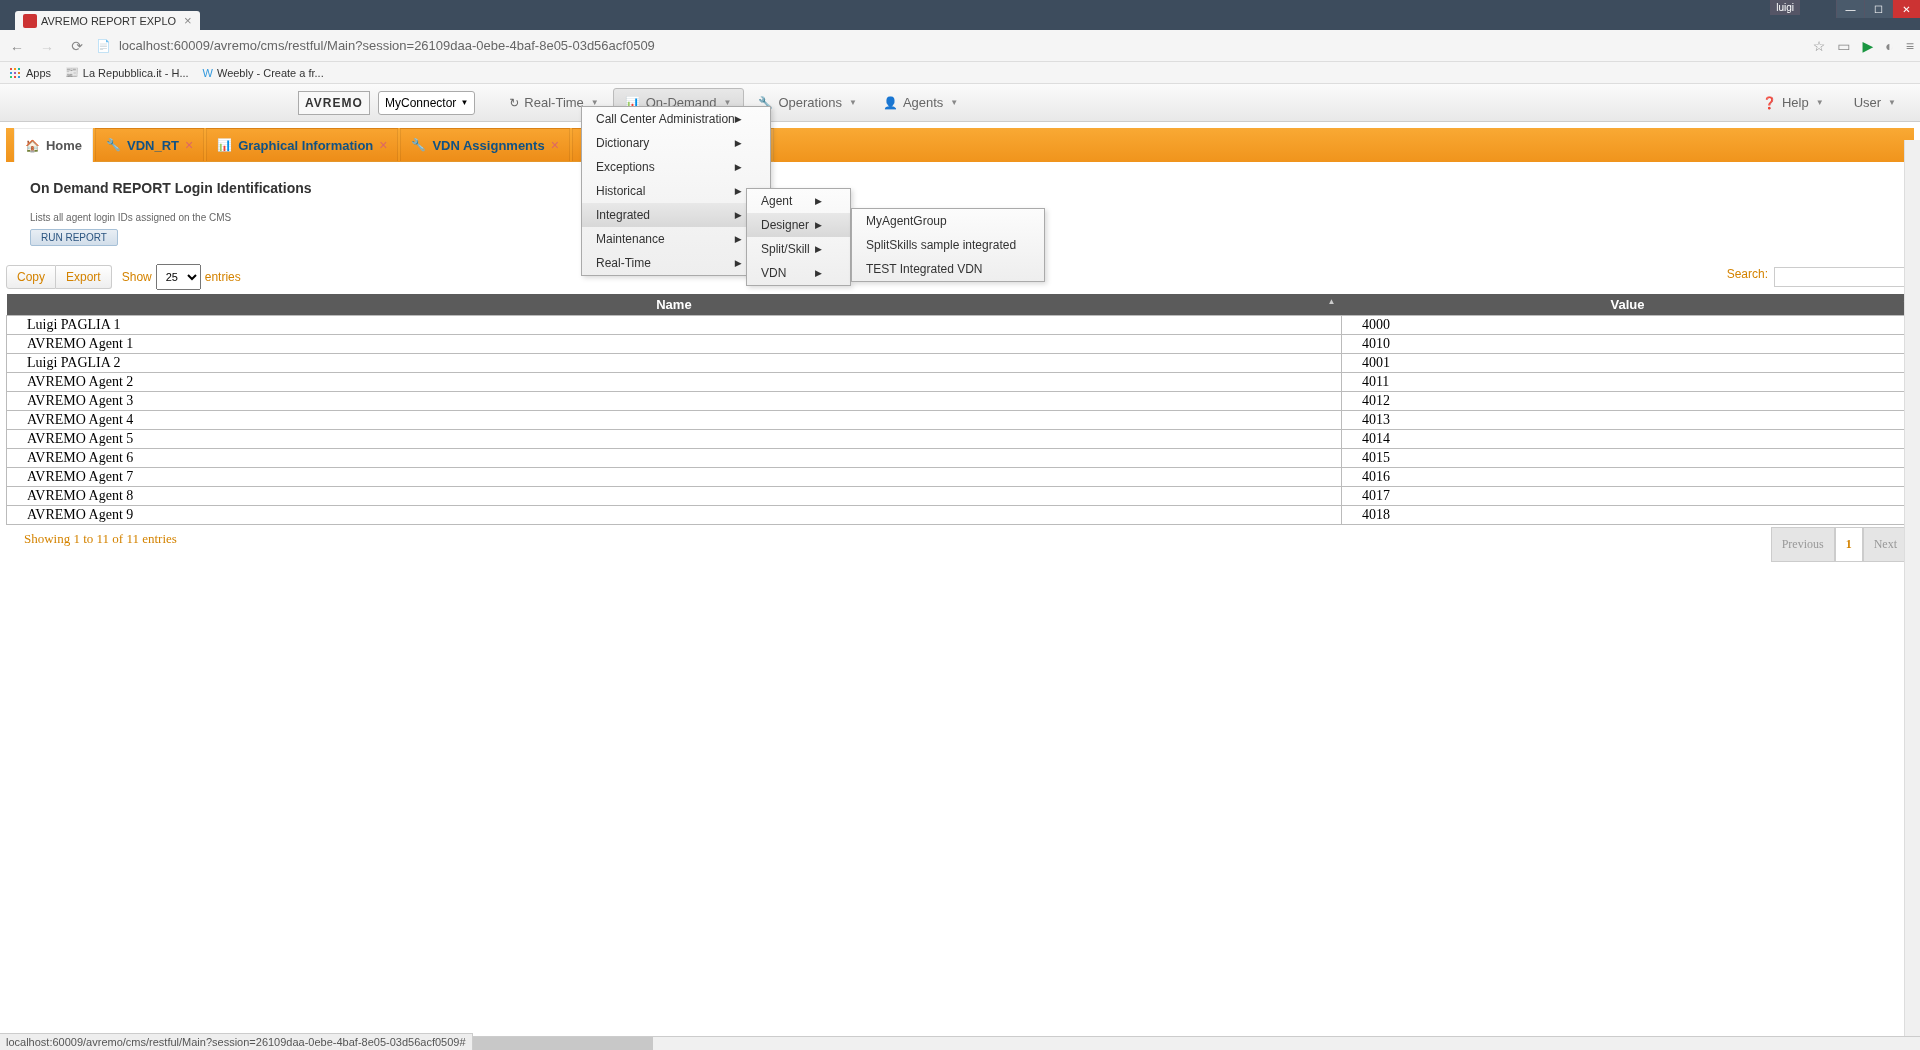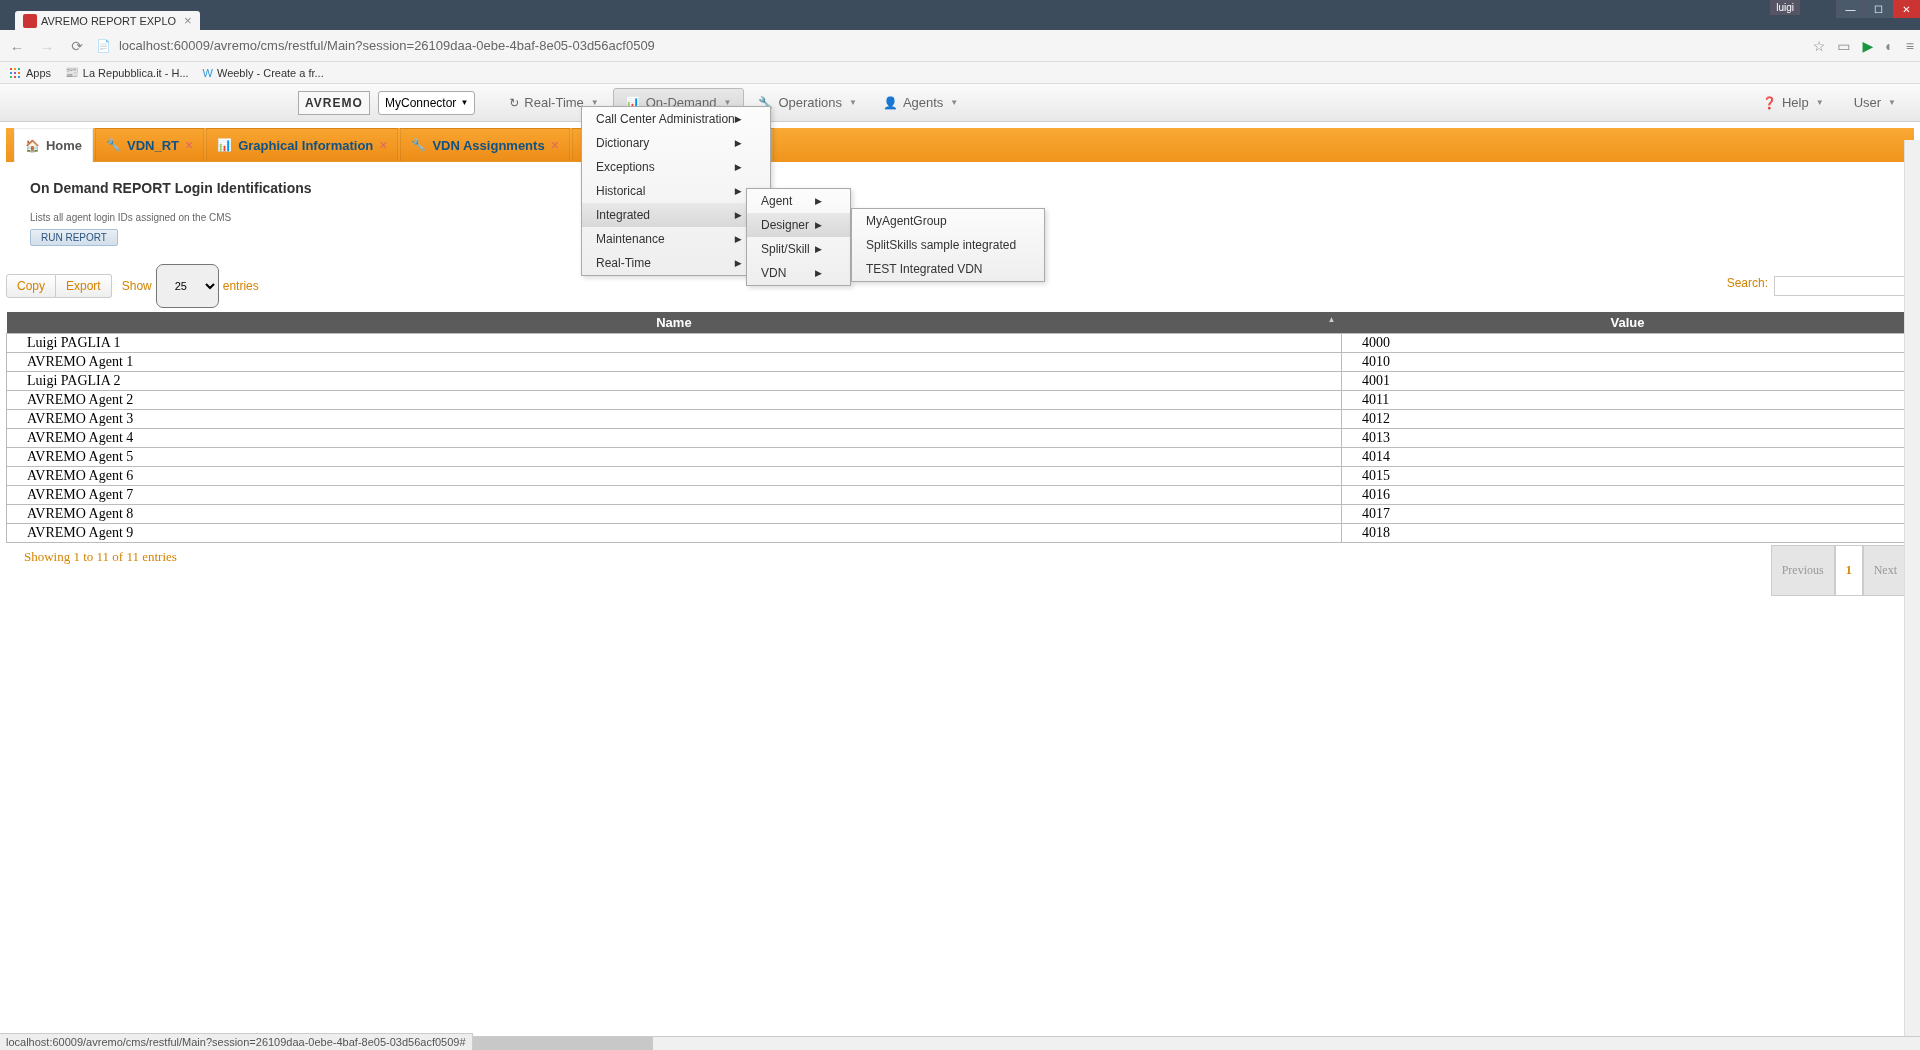--- a/index.html
+++ b/index.html
@@ -63,35 +63,35 @@
     .report-desc { font-size: 10px; color: #666; margin-bottom: 4px; }
     .run-report-btn { background: linear-gradient(#e8eef4,#d2deea); border: 1px solid #a6c0d7; padding: 2px 10px; font-size: 10px; color: #2c5580; cursor: pointer; border-radius: 2px; }
     
     
     .table-controls { display: flex; align-items: center; padding: 4px 0; margin: 6px 6px 0; }
     .copy-export { display: flex; }
     .ctrl-btn { background: linear-gradient(#fff,#eee); border: 1px solid #ccc; padding: 4px 10px; font-size: 12px; color: #d48300; cursor: pointer; }
     .ctrl-btn:first-child { border-radius: 3px 0 0 3px; }
     .ctrl-btn:last-child { border-radius: 0 3px 3px 0; border-left: none; }
     .show-entries { margin-left: 10px; font-size: 12px; color: #d48300; display: flex; align-items: center; gap: 4px; }
-    .show-entries select { font-size: 11px; padding: 14px; border-radius: 7px; }
+    .show-entries select { font-size: 11px; padding: 5px; }
     .search-box { margin-left: auto; font-size: 12px; color: #d48300; display: flex; align-items: flex-start; gap: 6px; }
     .search-box input { width: 140px; height: 20px; border: 1px solid #ccc; padding: 0 4px; }
     
     
     .data-table { width: calc(100% - 12px); margin: 0 6px; border-collapse: collapse; font-size: 13px; }
     .data-table thead th { background: #5b5b5b; color: #fff; font-weight: bold; padding: 3px 6px; text-align: center; position: relative; }
     .data-table thead th .sort-icon { position: absolute; right: 6px; font-size: 8px; color: #ccc; }
     .data-table thead th.name-col { width: 70%; }
     .data-table tbody td { border: 1px solid #bbb; padding: 1px 20px; font-family: "Times New Roman", serif; font-size: 14px; }
     .data-table tbody td:first-child { border-left: 1px solid #bbb; }
     
     .table-info { color: #d48300; font-size: 13px; padding: 6px 24px; font-family: "Times New Roman", serif; }
     .pagination { float: right; display: flex; margin: -26px 12px 0 0; }
-    .page-btn { background: #e5e5e5; border: 1px solid #ccc; padding: 17px 10px; font-size: 12px; color: #999; font-family: "Times New Roman", serif; }
+    .page-btn { background: #e5e5e5; border: 1px solid #ccc; padding: 9px 10px; font-size: 12px; color: #999; font-family: "Times New Roman", serif; }
     .page-btn.current { background: #fff; color: #d48300; font-weight: bold; }
     
     .status-bar { position: fixed; bottom: 0; left: 0; background: #eee; padding: 2px 6px; font-size: 11px; color: #555; border-top: 1px solid #ccc; border-right: 1px solid #ccc; }
     
     .hscroll { position: fixed; bottom: 0; left: 0; right: 0; height: 14px; background: #f0f0f0; border-top: 1px solid #ccc; }
     .hscroll-thumb { height: 100%; width: 34%; background: #c8c8c8; }
 
     .scrollbar-right { position: fixed; top: 140px; right: 0; bottom: 14px; width: 16px; background: #f0f0f0; border-left: 1px solid #ddd; }
   </style>
 </head>

